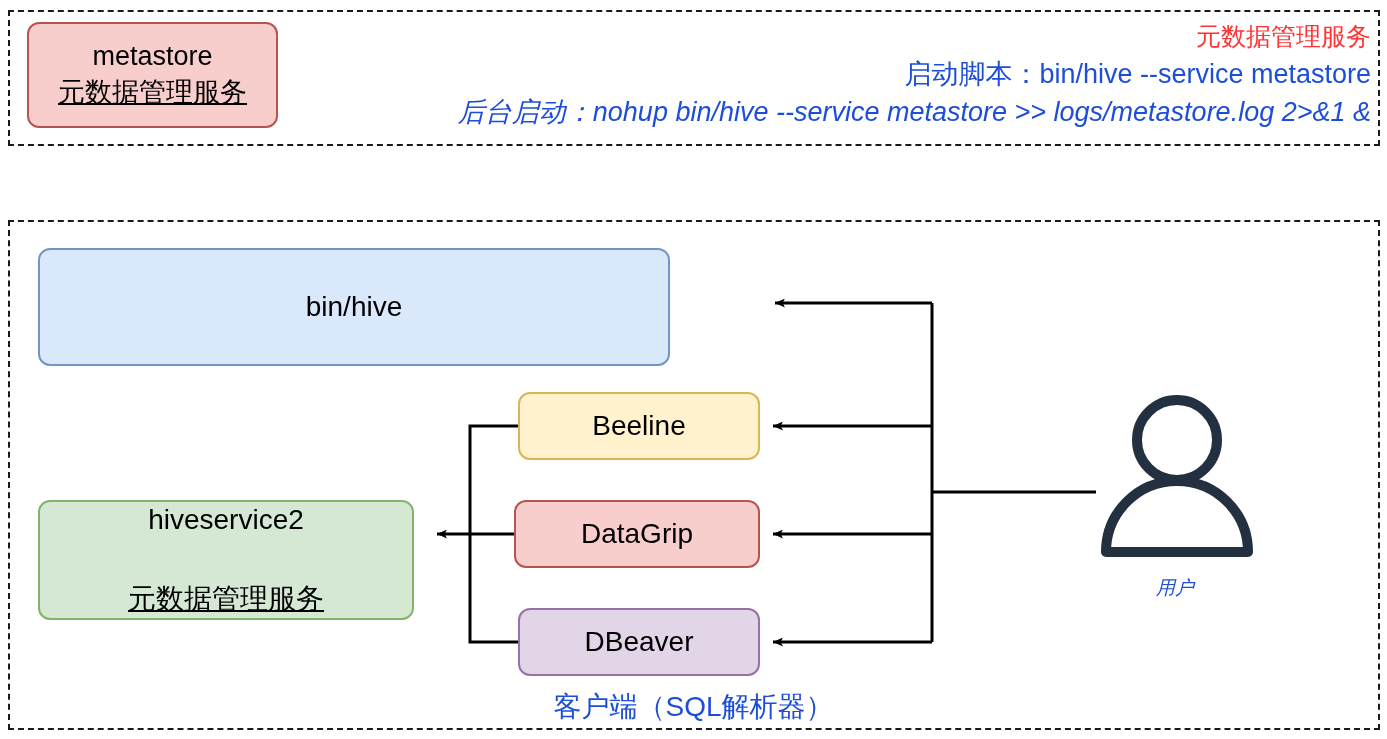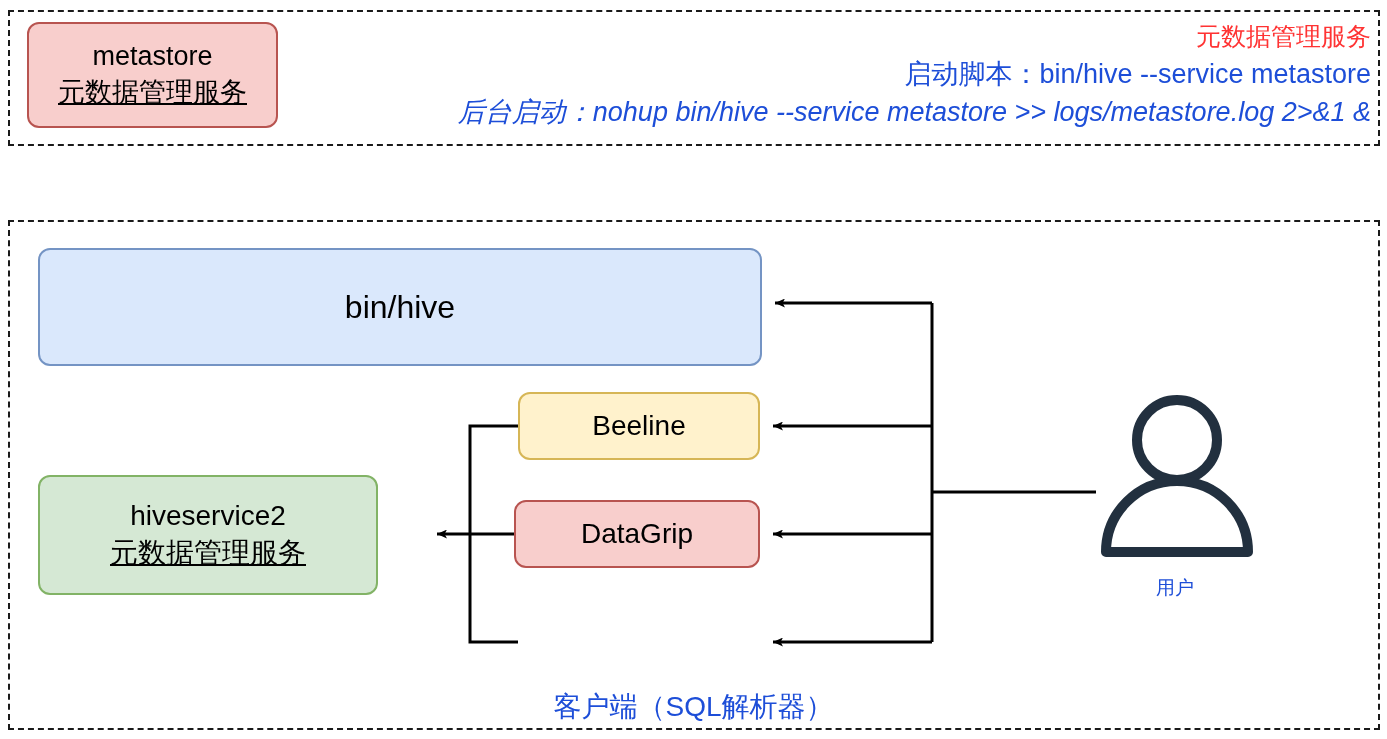--- a/index.html
+++ b/index.html
@@ -60,34 +60,35 @@
     top: 22px;
     width: 251px;
     height: 106px;
     background: #f8cecc;
     border-color: #b85450;
     font-size: 27px;
   }
   #node-binhive {
     left: 38px;
     top: 248px;
-    width: 724px;
+    width: 632px;
     height: 118px;
     background: #dae8fc;
     border-color: #7494c4;
-    font-size: 32px;
+    font-size: 28px;
   }
   #node-hiveservice2 {
     left: 38px;
-    top: 475px;
-    width: 340px;
+    top: 500px;
+    width: 376px;
     height: 120px;
     background: #d5e8d4;
     border-color: #82b366;
     font-size: 28px;
+    justify-content: space-between;
   }
   #node-beeline {
     left: 518px;
     top: 392px;
     width: 242px;
     height: 68px;
     background: #fff2cc;
     border-color: #d6b656;
     font-size: 28px;
   }
@@ -139,20 +140,21 @@
     width: 1387px;
     text-align: center;
     font-size: 28px;
   }
   #text-user-label {
     left: 1100px;
     top: 575px;
     width: 150px;
     text-align: center;
     font-size: 19px;
+    font-style: italic;
   }
 
   
   #connectors {
     position: absolute;
     left: 0;
     top: 0;
     width: 1387px;
     height: 739px;
     pointer-events: none;
@@ -220,20 +222,23 @@
   </div>
 
   <div class="node" id="node-beeline">
     <span class="line1">Beeline</span>
   </div>
 
   <div class="node" id="node-datagrip">
     <span class="line1">DataGrip</span>
   </div>
 
+  <div class="node" id="node-dbeaver">
+    <span class="line1">DBeaver</span>
+  </div>
 
   <svg id="user-figure" viewBox="0 0 170 180" xmlns="http://www.w3.org/2000/svg">
     <circle cx="85" cy="48" r="40" fill="none" stroke="#22303f" stroke-width="10"></circle>
     <path d="M14,160 A71,71 0 0 1 156,160 Z" fill="none" stroke="#22303f" stroke-width="10" stroke-linejoin="round"></path>
   </svg>
 
   <div class="free-text" id="text-user-label">用户</div>
 
   <div class="free-text" id="text-client-caption">客户端（SQL解析器）</div>
 

